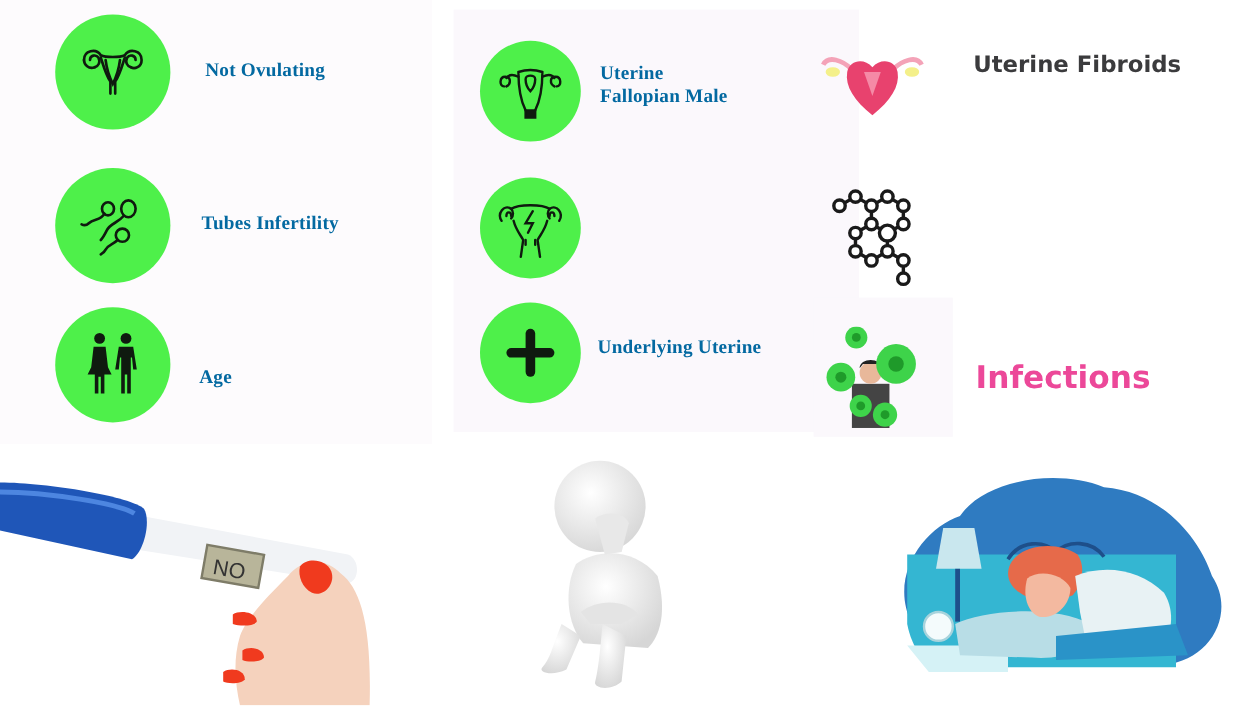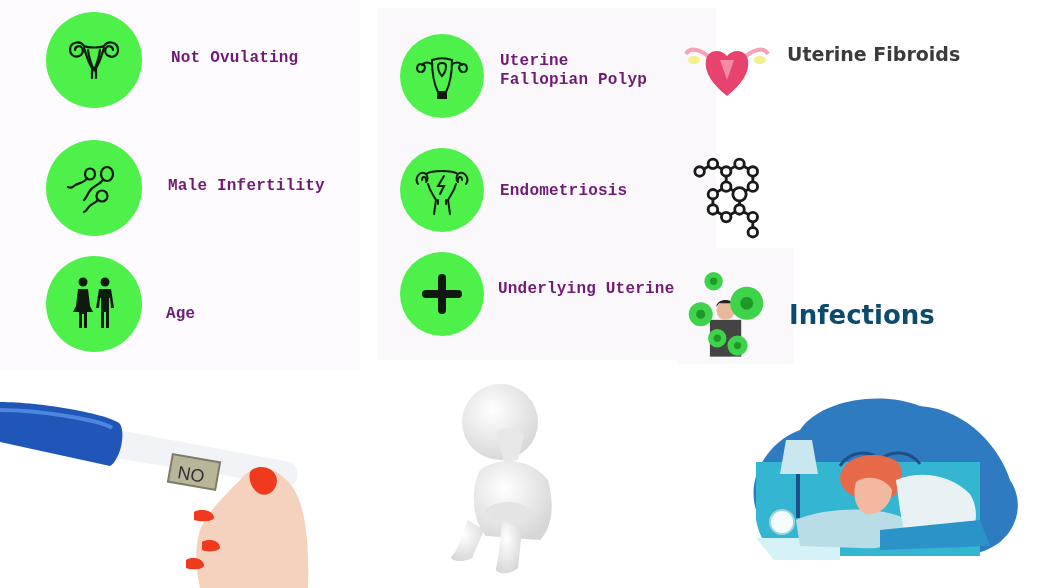--- a/index.html
+++ b/index.html
@@ -11,27 +11,27 @@
   #panel-left { left: 0; top: 0; width: 360px; height: 370px; background: #fdfbfd; }
   #panel-mid { left: 378px; top: 8px; width: 338px; height: 352px; background: #fbf8fc; }
   #panel-right { left: 716px; top: 0; width: 328px; height: 380px; background: #ffffff; }
 
   .circle {
     position: absolute; width: 96px; height: 96px; border-radius: 50%;
     background: #4ef04a; display: flex; align-items: center; justify-content: center;
   }
   .circle svg { width: 64px; height: 64px; }
   .lbl {
-    position: absolute; font-weight: bold; color: #701a75;
-    font-family: Liberation Mono, monospace; font-size: 16px; line-height: 19px;
+    position: absolute; font-weight: bold; color: #0369a1;
+    font-family: Liberation Serif, serif; font-size: 16px; line-height: 19px;
     letter-spacing: 0.2px;
   }
   .rlbl {
     position: absolute; font-weight: bold; color: #3b3b3d;
-    font-family: "DejaVu Sans", sans-serif; font-size: 19px; line-height: 24px;
+    font-family: "DejaVu Sans", sans-serif; font-size: 19px; line-height: 24px; margin-left: 24px;
   }
   .img-abs { position: absolute; }
 </style>
 </head>
 <body>
 
 <div id="panel-left" class="panel">
   <div class="circle" style="left:46px; top:12px;">
     <svg viewBox="0 0 64 64" fill="none" stroke="#0f1a0f" stroke-width="2.2" stroke-linecap="round">
       <path d="M8 22 C8 14 18 12 22 18 C26 20 38 20 42 18 C46 12 56 14 56 22 C56 28 50 30 47 28"></path>
@@ -48,21 +48,21 @@
   <div class="circle" style="left:46px; top:140px;">
     <svg viewBox="0 0 64 64" fill="none" stroke="#0f1a0f" stroke-width="2.2" stroke-linecap="round">
       <ellipse cx="28" cy="18" rx="5" ry="5.5"></ellipse>
       <path d="M25 22 C22 28 16 26 12 30 C10 32 8 32 6 31"></path>
       <ellipse cx="45" cy="18" rx="6" ry="7"></ellipse>
       <path d="M41 24 C36 30 30 30 27 36 C25 40 24 42 22 44"></path>
       <ellipse cx="40" cy="40" rx="5.5" ry="5.5"></ellipse>
       <path d="M36 44 C32 48 28 48 26 52 C25 54 24 55 22 56"></path>
     </svg>
   </div>
-  <div class="lbl" style="left:168px; top:177px;">Male Infertility</div>
+  <div class="lbl" style="left:168px; top:177px;">Tubes Infertility</div>
 
   <div class="circle" style="left:46px; top:256px;">
     <svg viewBox="0 0 64 64" fill="#0f1a0f">
       <circle cx="21" cy="10" r="4.5"></circle>
       <path d="M16 17 L26 17 L28 34 L31 40 L25 40 L25 56 L22 56 L22 42 L20 42 L20 56 L17 56 L17 40 L11 40 L14 34 Z"></path>
       <circle cx="43" cy="10" r="4.5"></circle>
       <path d="M37 17 L49 17 L52 36 L49 36 L48 26 L47 26 L47 56 L44 56 L44 40 L42 40 L42 56 L39 56 L39 26 L38 26 L37 36 L34 36 Z"></path>
     </svg>
   </div>
   <div class="lbl" style="left:166px; top:305px;">Age</div>
@@ -75,38 +75,37 @@
       <path d="M12 21 C14 18 18 18 22 20"></path>
       <path d="M54 28 C58 28 58 20 53 20 C48 20 48 26 52 28"></path>
       <path d="M52 21 C50 18 46 18 42 20"></path>
       <path d="M22 16 C22 30 24 40 28 48 L36 48 C40 40 42 30 42 16 C36 14 28 14 22 16 Z"></path>
       <path d="M28 22 C28 18 36 18 36 22 C36 28 32 32 32 32 C32 32 28 28 28 22 Z"></path>
       <path d="M28 48 L28 54 L36 54 L36 48" fill="#0f1a0f"></path>
     </svg>
   </div>
   <div class="lbl" style="left:122px; top:44px;">
     <div>Uterine</div>
-    <div>Fallopian Polyp</div>
+    <div>Fallopian Male</div>
   </div>
 
   <div class="circle" style="left:22px; top:140px; width:84px; height:84px;">
     <svg viewBox="0 0 64 64" fill="none" stroke="#0f1a0f" stroke-width="2" stroke-linecap="round">
       <path d="M8 26 C4 20 10 12 16 16 C18 18 18 22 16 24"></path>
       <path d="M12 22 C12 18 16 18 16 22"></path>
       <path d="M56 26 C60 20 54 12 48 16 C46 18 46 22 48 24"></path>
       <path d="M52 22 C52 18 48 18 48 22"></path>
       <path d="M16 16 C22 12 42 12 48 16"></path>
       <path d="M18 26 C20 34 24 38 26 42 L24 56"></path>
       <path d="M46 26 C44 34 40 38 38 42 L40 56"></path>
       <path d="M34 18 L28 28 L34 28 L30 36"></path>
       <path d="M28 42 L28 46"></path>
         <path d="M36 42 L36 46"></path>
     </svg>
   </div>
-  <div class="lbl" style="left:122px; top:174px;">Endometriosis</div>
 
   <div class="circle" style="left:22px; top:244px; width:84px; height:84px;">
     <svg viewBox="0 0 64 64" fill="#0f1a0f">
       <rect x="28" y="12" width="8" height="40" rx="4"></rect>
       <rect x="12" y="28" width="40" height="8" rx="4"></rect>
     </svg>
   </div>
   <div class="lbl" style="left:120px; top:272px;">
     <div>Underlying Uterine</div>
   </div>
@@ -162,21 +161,21 @@
         <circle cx="56" cy="80" r="11"></circle>
     </g>
     <g fill="#1f9a2a">
       <circle cx="16" cy="46" r="5"></circle>
         <circle cx="30" cy="10" r="4"></circle>
       <circle cx="66" cy="34" r="7"></circle>
         <circle cx="34" cy="72" r="4"></circle>
         <circle cx="56" cy="80" r="4"></circle>
     </g>
   </svg>
-  <div class="rlbl" style="left:73px; top:300px; font-size:26px; line-height:30px; color:#0c4a6e;">Infections</div>
+  <div class="rlbl" style="left:73px; top:300px; font-size:26px; line-height:30px; color:#ec4899;">Infections</div>
 </div>
 
 <svg class="img-abs" viewBox="0 0 340 208" style="left:0; top:380px; width:340px; height:208px;">
   <path d="M0 28 L290 82 C300 86 300 104 290 106 L0 60 Z" fill="#f1f3f6"></path>
   <path d="M0 22 C40 22 110 34 120 44 C126 54 120 80 110 86 L0 62 Z" fill="#1f56b8"></path>
   <path d="M0 30 C40 30 100 40 112 48" stroke="#4d86e0" stroke-width="4" fill="none"></path>
   <rect x="170" y="78" width="48" height="28" transform="rotate(10 194 92)" fill="#b8b59a" stroke="#7e7c68" stroke-width="2"></rect>
   <text x="178" y="101" transform="rotate(10 194 92)" font-family="Liberation Sans, sans-serif" font-size="18" fill="#333">NO</text>
   <path d="M240 100 C250 86 272 84 284 98 C300 110 310 140 308 208 L200 208 C196 190 194 170 200 150 C205 136 220 120 240 100 Z" fill="#f5d2bd"></path>
   <path d="M250 92 C256 84 272 86 276 96 C280 106 270 118 260 114 C252 110 248 100 250 92 Z" fill="#f03a1e"></path>

